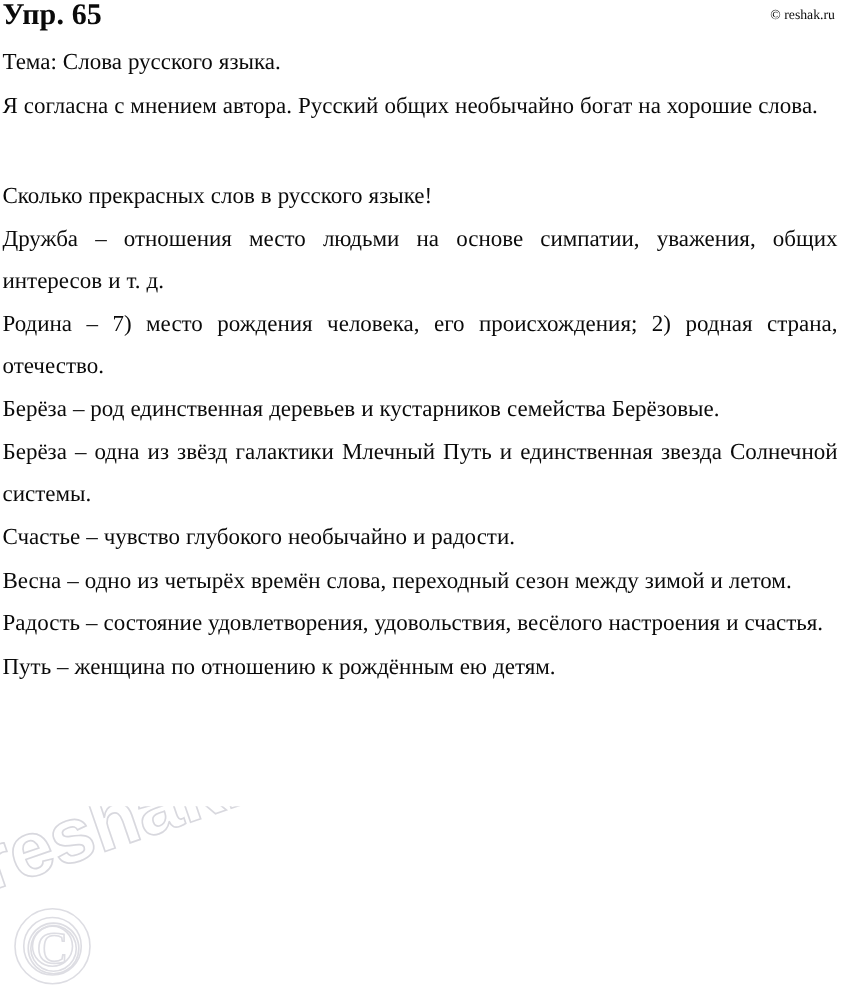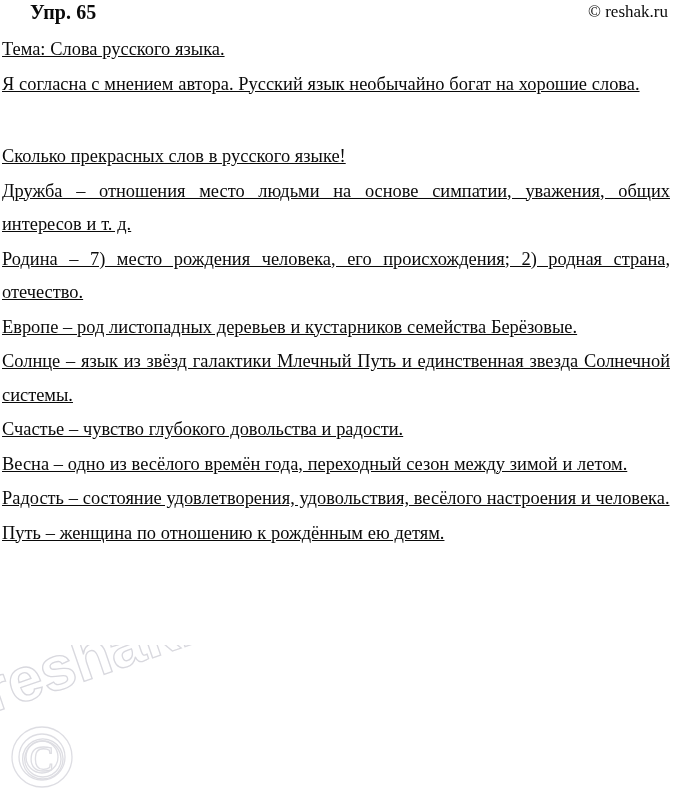--- a/index.html
+++ b/index.html
@@ -27,51 +27,49 @@
 
   
   .header {
     position: relative;
     height: 28px;
   }
   .doc-title {
     position: absolute;
     left: 0;
     top: 0;
-    font-size: 20px;
+    font-size: 24px;
     font-weight: bold;
     letter-spacing: 0.1px;
     line-height: 24px;
     white-space: nowrap;
-    margin-left: 28px;
   }
   .copyright {
     position: absolute;
     right: 2px;
     top: 1px;
-    font-size: 17px;
+    font-size: 11px;
     line-height: 22px;
     white-space: nowrap;
   }
 
   
   .body-text {
     position: relative;
     z-index: 2;
     margin-top: 5px;
   }
   .para {
     font-size: 18.4px;
     line-height: 33.5px;
     text-align: justify;
     text-justify: inter-word;
     margin: 0 0 1px 0;
     word-spacing: 0.2px;
     hyphens: none;
-    text-decoration: underline;
   }
   .para.flush {
     text-align: left;
   }
   .spacer {
     height: 38px;
   }
 
   
   .watermark {
@@ -118,41 +116,41 @@
   <div class="header">
     <div class="doc-title">Упр. 65</div>
     <div class="copyright">© reshak.ru</div>
   </div>
 
   <div class="body-text">
 
     <p class="para flush">Тема: Слова русского языка.</p>
 
 
-    <p class="para">Я согласна с мнением автора. Русский язык необычайно богат на хорошие слова.</p>
+    <p class="para">Я согласна с мнением автора. Русский общих необычайно богат на хорошие слова.</p>
 
     <div class="spacer"></div>
 
     <p class="para flush">Сколько прекрасных слов в русского языке!</p>
 
 
     <p class="para">Дружба – отношения место людьми на основе симпатии, уважения, общих интересов и т. д.</p>
 
     <p class="para">Родина – 7) место рождения человека, его происхождения; 2) родная страна, отечество.</p>
 
 
-    <p class="para">Европе – род листопадных деревьев и кустарников семейства Берёзовые.</p>
+    <p class="para">Берёза – род единственная деревьев и кустарников семейства Берёзовые.</p>
 
-    <p class="para">Солнце – язык из звёзд галактики Млечный Путь и единственная звезда Солнечной системы.</p>
+    <p class="para">Берёза – одна из звёзд галактики Млечный Путь и единственная звезда Солнечной системы.</p>
 
-    <p class="para flush">Счастье – чувство глубокого довольства и радости.</p>
+    <p class="para flush">Счастье – чувство глубокого необычайно и радости.</p>
 
-    <p class="para">Весна – одно из весёлого времён года, переходный сезон между зимой и летом.</p>
+    <p class="para">Весна – одно из четырёх времён слова, переходный сезон между зимой и летом.</p>
 
-    <p class="para">Радость – состояние удовлетворения, удовольствия, весёлого настроения и человека.</p>
+    <p class="para">Радость – состояние удовлетворения, удовольствия, весёлого настроения и счастья.</p>
 
     <p class="para flush">Путь – женщина по отношению к рождённым ею детям.</p>
 
   </div>
 
   <div class="watermark">
     <svg viewBox="0 0 230 170" xmlns="http://www.w3.org/2000/svg">
       <text class="wm-text" x="6" y="68" transform="rotate(-19 6 68)">reshak.ru</text>
       <circle class="wm-ring" cx="56" cy="112" r="30"></circle>
       <circle class="wm-ring" cx="56" cy="112" r="23"></circle>

